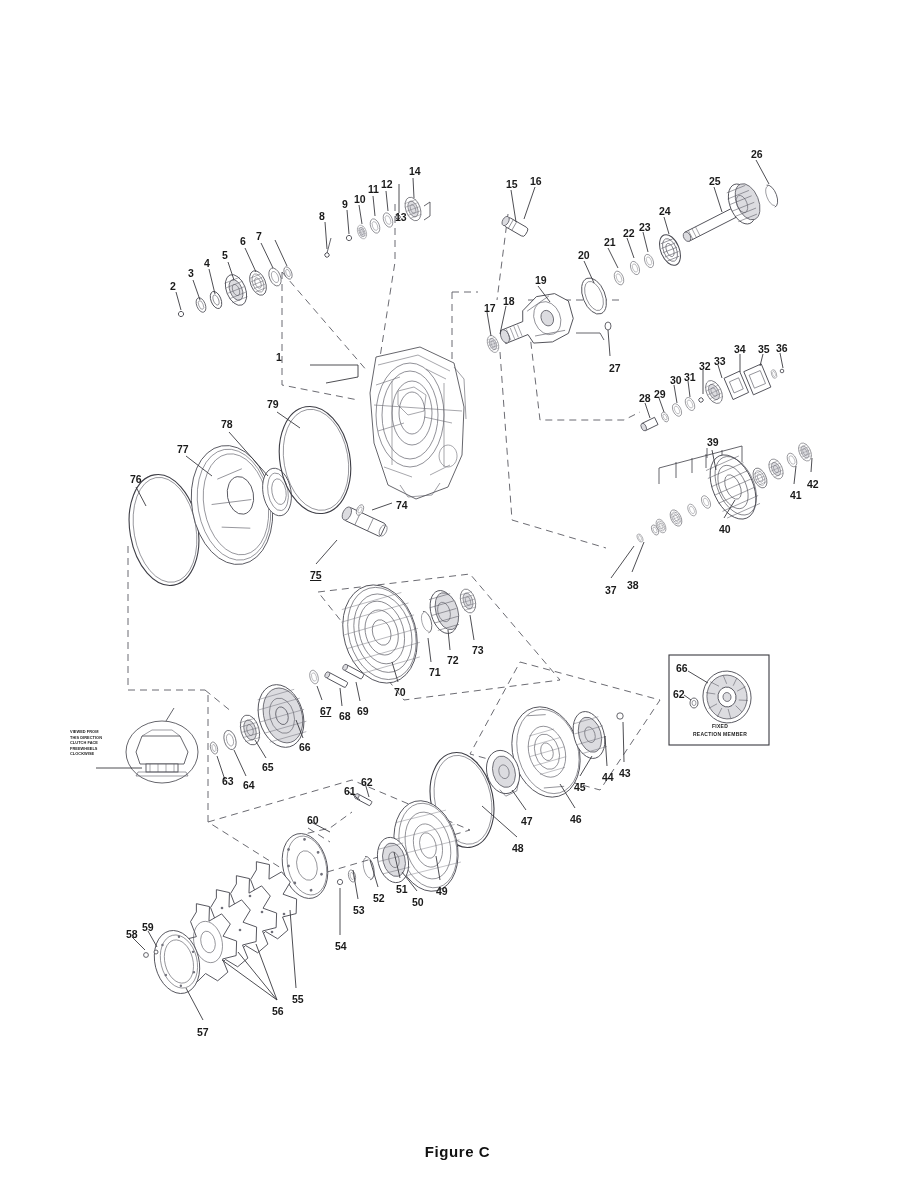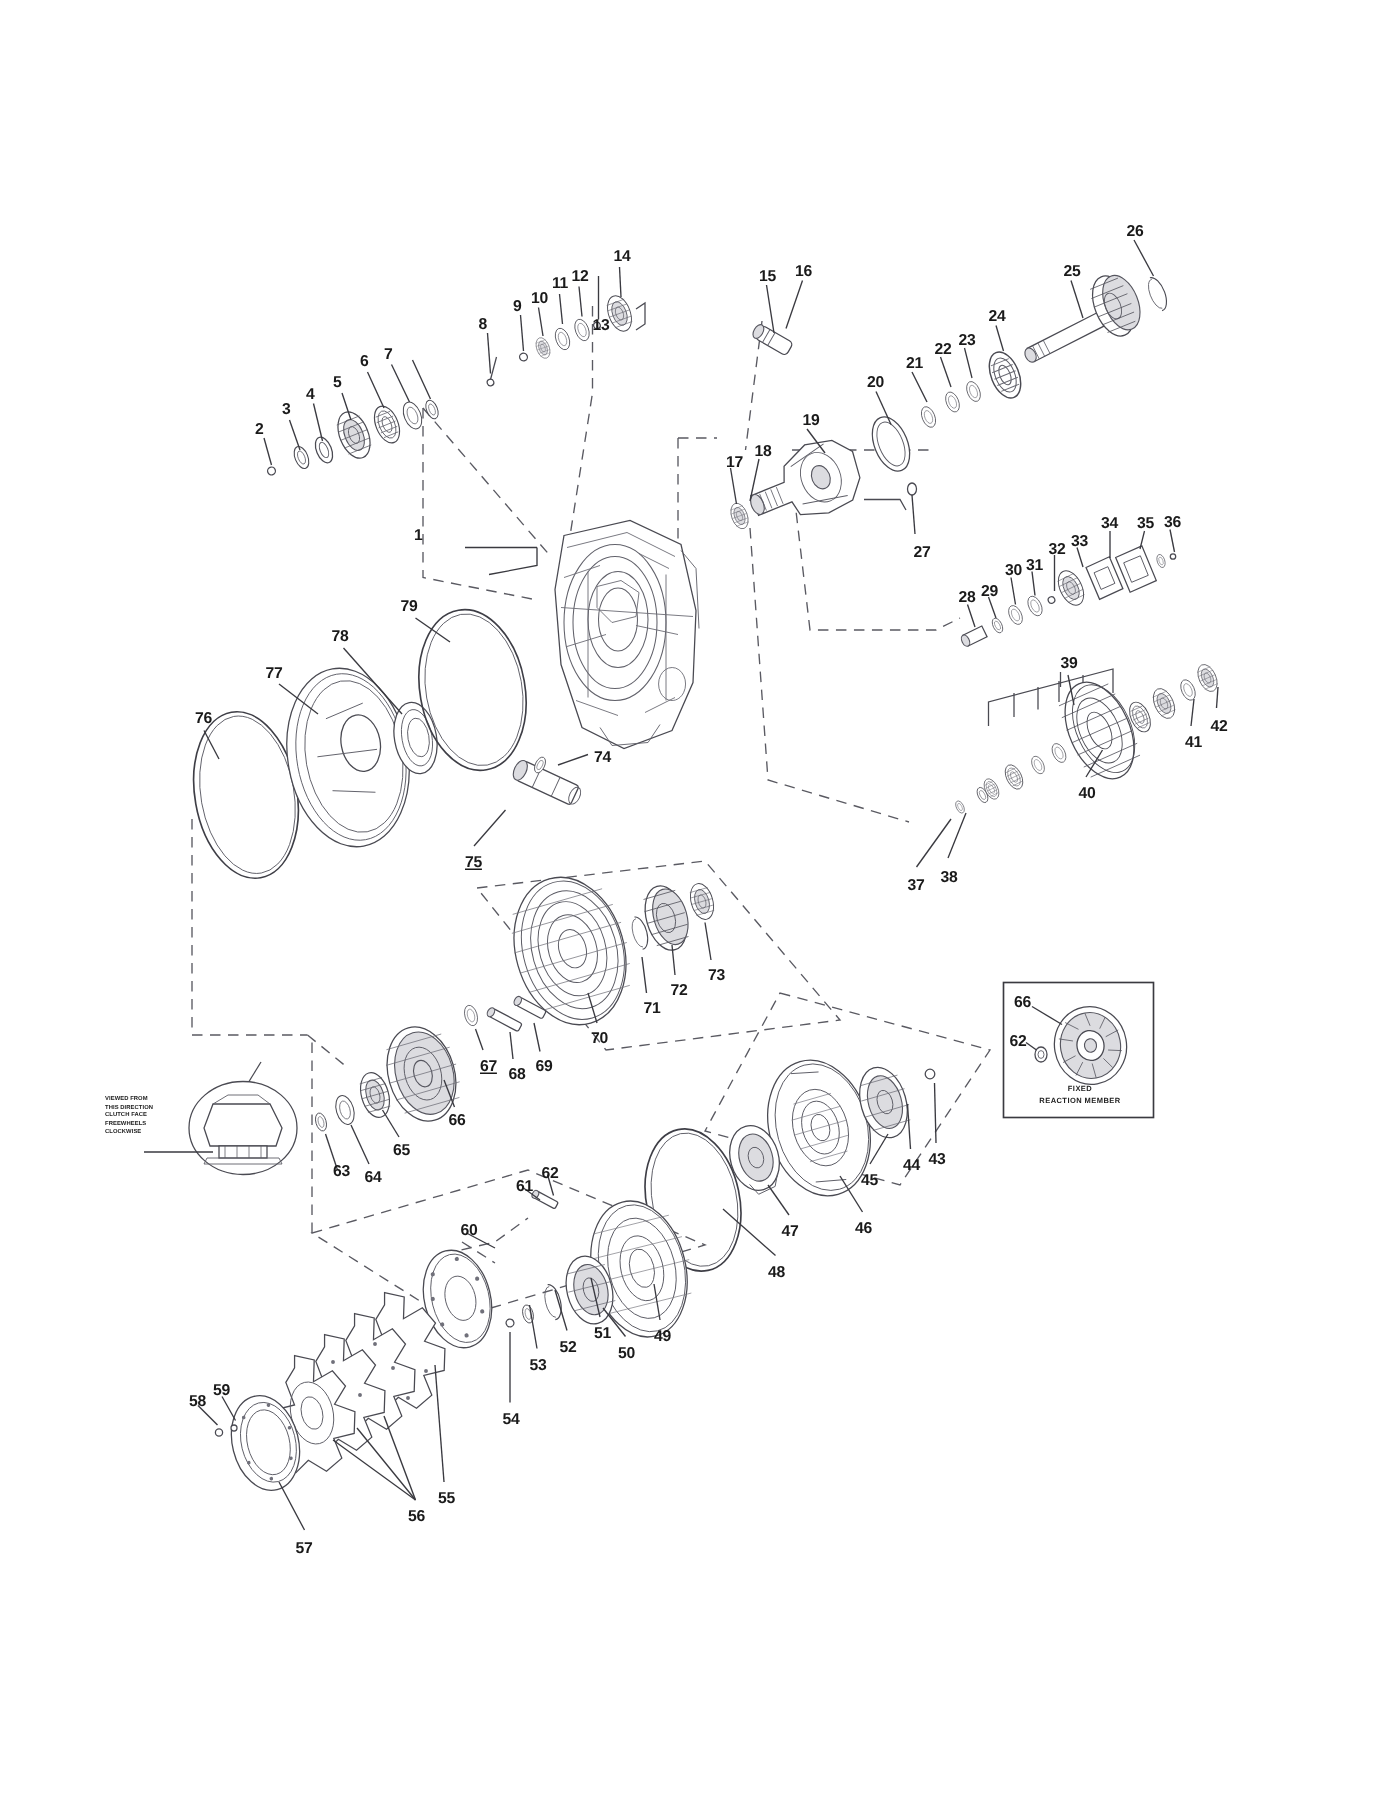--- a/index.html
+++ b/index.html
@@ -926,14 +926,15 @@
     <div>CLUTCH FACE</div>
     <div>FREEWHEELS</div>
     <div>CLOCKWISE</div>
   </div>
 
   <div id="inset-caption">
     <div>FIXED</div>
     <div>REACTION  MEMBER</div>
   </div>
 
+  <div id="figure-caption">Figure C</div>
 
 </div>
 
 </body></html>

